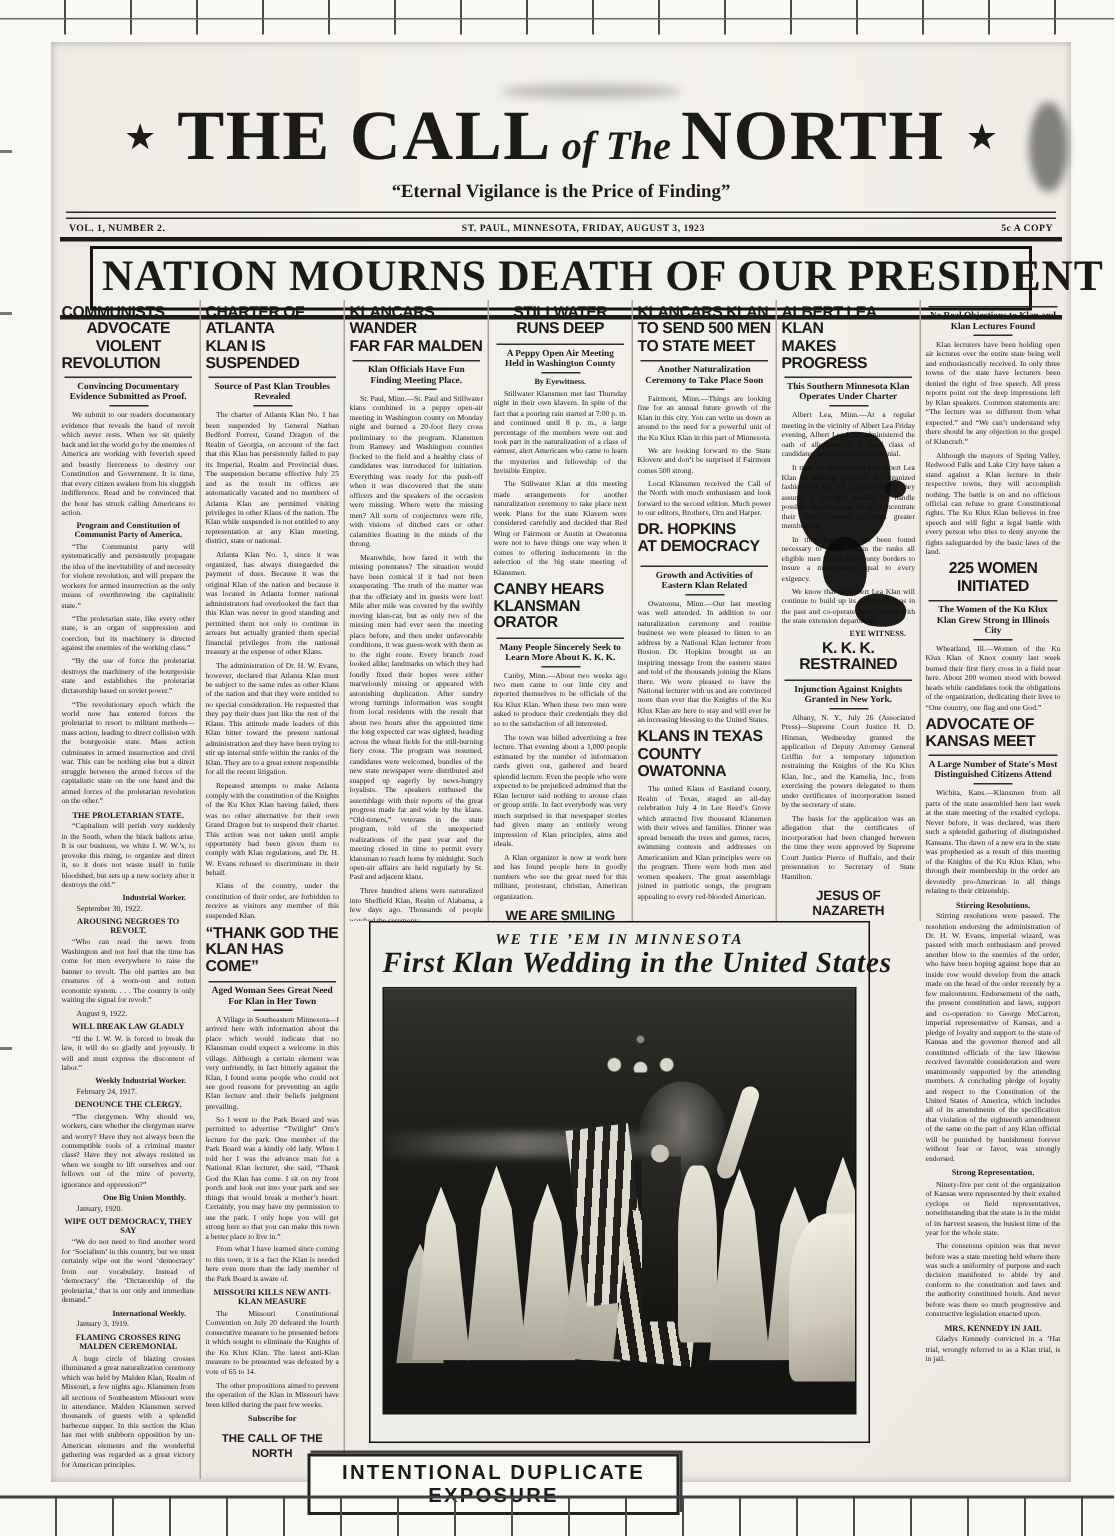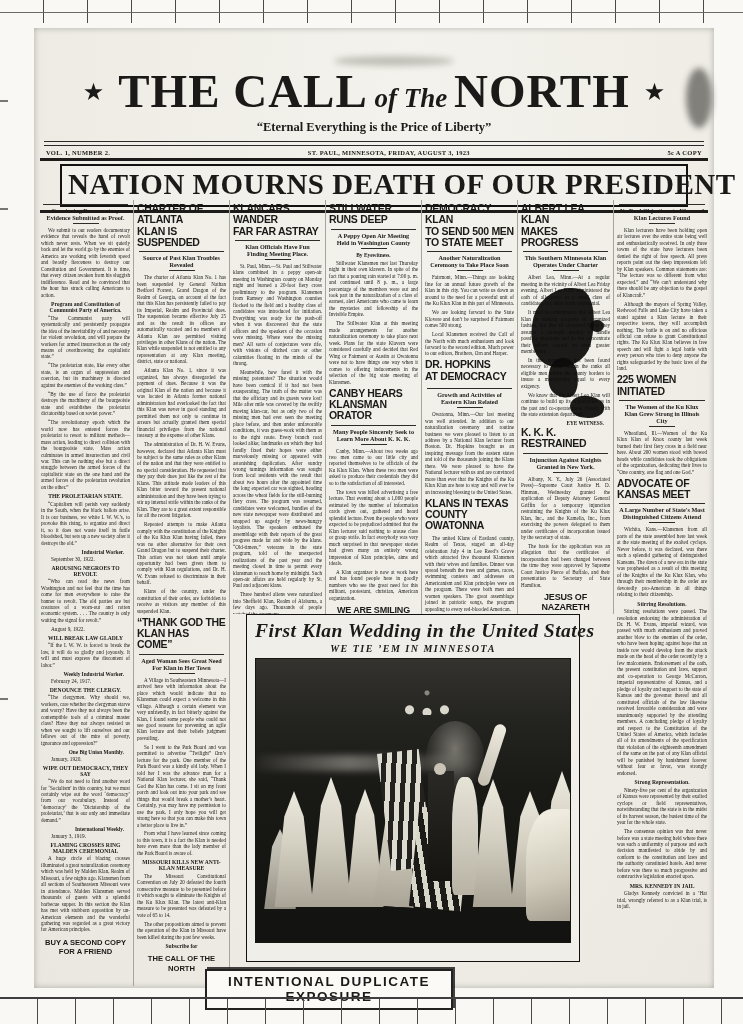--- a/index.html
+++ b/index.html
@@ -48,21 +48,21 @@
   .column{width:96px;box-sizing:border-box;padding:2px 3px 0;border-right:1px solid #a8a49a;
     overflow:hidden;height:786px;}
   .column:last-child{border-right:none;}
   .column.clipped{height:414px;}
 
   .headline{font-family:"Liberation Sans",sans-serif;font-weight:bold;font-size:10.5px;
     line-height:1.08;letter-spacing:-.3px;margin:1px 0 3px;}
   .hl-line{text-align:center;}
   .hl-line:first-child{text-align:left;}
   .hl-line:last-child{text-align:left;}
-  .hl-line:only-child{}
+  .hl-line:only-child{text-align:center;}
   .subhead{font-weight:bold;font-size:6.2px;text-align:center;margin:2px 2px 3px;
     border-top:1px solid #2e2c2a;padding-top:2px;}
   .subhead::after{content:"";display:block;width:26px;height:1px;background:#2e2c2a;margin:2px auto 0;}
   .byline{font-weight:bold;font-size:5.4px;text-align:center;margin:1px 0 2px;}
   .minihead{font-weight:bold;font-size:5.6px;text-align:center;margin:3px 0 1.5px;}
   .midhead{font-family:"Liberation Sans",sans-serif;font-weight:bold;font-size:9px;
     text-align:center;margin:4px 0 3px;letter-spacing:-.2px;}
   .credit{font-weight:bold;font-size:5.3px;text-align:right;padding-right:6px;margin:0 0 1px;}
   .center{font-size:5.3px;text-align:left;text-indent:10px;margin:0 0 2px;}
   .para{font-size:5.1px;line-height:1.27;text-align:justify;text-indent:7px;margin:0 0 2.5px;}
@@ -143,36 +143,41 @@
   <div id="paper">
     <div class="smudge tr"></div>
     <div class="smudge top"></div>
 
     <div id="masthead">
       <div id="title-row">
         <span class="star">★</span>
         <span id="nameplate"><span>THE CALL</span><span class="of"> of The </span><span>NORTH</span></span>
         <span class="star">★</span>
       </div>
-      <div id="tagline">“Eternal Everything is the Price of Liberty”</div>
+      <div id="tagline">“Eternal Vigilance is the Price of Finding”</div>
       <div class="mast-rules"></div>
       <div id="dateline">
         <span>VOL. 1, NUMBER 2.</span>
         <span>ST. PAUL, MINNESOTA, FRIDAY, AUGUST 3, 1923</span>
         <span>5c A COPY</span>
       </div>
       <div class="rule-heavy"></div>
       <div id="banner-box">
         <div id="banner-text">NATION MOURNS DEATH OF OUR PRESIDENT</div>
       </div>
       <div class="rule-heavy"></div>
     </div>
 
     <div id="columns">
         <div class="column">
+          <h2 class="headline" style="margin: 1px 0px 3px;">
+            <div class="hl-line">COMMUNISTS</div>
+            <div class="hl-line">ADVOCATE VIOLENT</div>
+            <div class="hl-line">REVOLUTION</div>
+          </h2>
           <div class="subhead">Convincing Documentary Evidence Submitted as Proof.</div>
           <p class="para">We submit to our readers documentary evidence that reveals the hand of revolt which never rests. When we sit quietly back and let the world go by the enemies of America are working with feverish speed and beastly fierceness to destroy our Constitution and Government. It is time, that every citizen awaken from his sluggish indifference. Read and be convinced that the hour has struck calling Americans to action.</p>
           <div class="minihead">Program and Constitution of Communist Party of America.</div>
           <p class="para">“The Communist party will systematically and persistently propagate the idea of the inevitability of and necessity for violent revolution, and will prepare the workers for armed insurrection as the only means of overthrowing the capitalistic state.”</p>
           <p class="para">“The proletarian state, like every other state, is an organ of suppression and coercion, but its machinery is directed against the enemies of the working class.”</p>
           <p class="para">“By the use of force the proletariat destroys the machinery of the bourgeoisie state and establishes the proletariat dictatorship based on soviet power.”</p>
           <p class="para">“The revolutionary epoch which the world now has entered forces the proletariat to resort to militant methods—mass action, leading to direct collision with the bourgeoisie state. Mass action culminates in armed insurrection and civil war. This can be nothing else but a direct struggle between the armed forces of the capitalistic state on the one hand and the armed forces of the proletarian revolution on the other.”</p>
           <div class="minihead">THE PROLETARIAN STATE.</div>
           <p class="para">“Capitalism will perish very suddenly in the South, when the black ballots arise. It is our business, we white I. W. W.’s, to provoke this rising, to organize and direct it, so it does not waste itself in futile bloodshed, but sets up a new society after it destroys the old.”</p>
           <div class="credit">Industrial Worker.</div>
@@ -217,21 +222,21 @@
           <p class="para">From what I have learned since coming to this town, it is a fact the Klan is needed here even more than the lady member of the Park Board is aware of.</p>
           <div class="minihead">MISSOURI KILLS NEW ANTI-KLAN MEASURE</div>
           <p class="para">The Missouri Constitutional Convention on July 20 defeated the fourth consecutive measure to be presented before it which sought to eliminate the Knights of the Ku Klux Klan. The latest anti-Klan measure to be presented was defeated by a vote of 65 to 14.</p>
           <p class="para">The other propositions aimed to prevent the operation of the Klan in Missouri have been killed during the past few weeks.</p>
           <div class="minihead">Subscribe for</div>
           <div class="cta">THE CALL OF THE NORTH</div>
         </div>
         <div class="column clipped">
           <h2 class="headline" style="margin: 1px 0px 3px;">
             <div class="hl-line">KLANCARS WANDER</div>
-            <div class="hl-line">FAR FAR ASTRAY</div>
+            <div class="hl-line">FAR FAR MALDEN</div>
           </h2>
           <div class="subhead">Klan Officials Have Fun Finding Meeting Place.</div>
           <p class="para">St. Paul, Minn.—St. Paul and Stillwater klans combined in a peppy open-air meeting in Washington county on Monday night and burned a 20-foot fiery cross preliminary to the program. Klansmen from Ramsey and Washington counties flocked to the field and a healthy class of candidates was introduced for initiation. Everything was ready for the push-off when it was discovered that the state officers and the speakers of the occasion were missing. Where were the missing men? All sorts of conjectures were rife, with visions of ditched cars or other calamities floating in the minds of the throng.</p>
           <p class="para">Meanwhile, how fared it with the missing potentates? The situation would have been comical if it had not been exasperating. The truth of the matter was that the officiary and its guests were lost! Mile after mile was covered by the swiftly moving klan-car, but as only two of the missing men had ever seen the meeting place before, and then under unfavorable conditions, it was guess-work with them as to the right route. Every branch road looked alike; landmarks on which they had fondly fixed their hopes were either marvelously missing or appeared with astonishing duplication. After sundry wrong turnings information was sought from local residents with the result that about two hours after the appointed time the long expected car was sighted, heading across the wheat fields for the still-burning fiery cross. The program was resumed, candidates were welcomed, bundles of the new state newspaper were distributed and snapped up eagerly by news-hungry loyalists. The speakers enthused the assemblage with their reports of the great progress made far and wide by the klans. “Old-timers,” veterans in the state program, told of the unexpected realizations of the past year and the meeting closed in time to permit every klansman to reach home by midnight. Such open-air affairs are held regularly by St. Paul and adjacent klans.</p>
           <p class="para">Three hundred aliens were naturalized into Sheffield Klan, Realm of Alabama, a few days ago. Thousands of people watched the ceremony.</p>
         </div>
         <div class="column clipped">
           <h2 class="headline" style="margin: 1px 0px 3px;">
             <div class="hl-line">STILLWATER RUNS DEEP</div>
           </h2>
@@ -244,21 +249,21 @@
             <div class="hl-line">KLANSMAN ORATOR</div>
           </h2>
           <div class="subhead">Many People Sincerely Seek to Learn More About K. K. K.</div>
           <p class="para">Canby, Minn.—About two weeks ago two men came to our little city and reported themselves to be officials of the Ku Klux Klan. When these two men were asked to produce their credentials they did so to the satisfaction of all interested.</p>
           <p class="para">The town was billed advertising a free lecture. That evening about a 1,000 people estimated by the number of information cards given out, gathered and heard splendid lecture. Even the people who were expected to be prejudiced admitted that the Klan lecturer said nothing to arouse class or group strife. In fact everybody was very much surprised in that newspaper stories had given many an entirely wrong impression of Klan principles, aims and ideals.</p>
           <p class="para">A Klan organizer is now at work here and has found people here in goodly numbers who see the great need for this militant, protestant, christian, American organization.</p>
           <div class="midhead">WE ARE SMILING</div>
         </div>
         <div class="column clipped">
           <h2 class="headline" style="margin: 1px 0px 3px;">
-            <div class="hl-line">DEMOCRACY KLAN</div>
+            <div class="hl-line">KLANCARS KLAN</div>
             <div class="hl-line">TO SEND 500 MEN</div>
             <div class="hl-line">TO STATE MEET</div>
           </h2>
           <div class="subhead">Another Naturalization Ceremony to Take Place Soon</div>
           <p class="para">Fairmont, Minn.—Things are looking fine for an annual future growth of the Klan in this city. You can write us down as around to the need for a powerful unit of the Ku Klux Klan in this part of Minnesota.</p>
           <p class="para">We are looking forward to the State Klovere and don’t be surprised if Fairmont comes 500 strong.</p>
           <p class="para">Local Klansmen received the Call of the North with much enthusiasm and look forward to the second edition. Much power to our editors, Brothers, Orn and Harper.</p>
           <h2 class="headline" style="margin: 1px 0px 6px;">
             <div class="hl-line">DR. HOPKINS</div>
             <div class="hl-line">AT DEMOCRACY</div>
@@ -314,22 +319,22 @@
           <p class="para">Gladys Kennedy convicted in a ’Hat trial, wrongly referred to as a Klan trial, is in jail.</p>
         </div>
       </div>
 
     <div class="blot b1" style="position:absolute;top:258px;"></div>
     <div class="blot b2" style="position:absolute;top:330px;"></div>
     <div class="blot b3" style="position:absolute;top:368px;"></div>
     <div class="blot b4" style="position:absolute;top:292px;"></div>
 
     <div id="photo-box" style="top:586px;">
+      <div id="photo-subtitle">WE TIE ’EM IN MINNESOTA</div>
       <div id="photo-title">First Klan Wedding in the United States</div>
-      <div id="photo-subtitle">WE TIE ’EM IN MINNESOTA</div>
       <div id="photo">
         <div class="ph streak"></div>
         <div class="ph chand"></div>
         <div class="ph arch"></div>
         <div class="ph hood h5"></div>
         <div class="ph hood h1"></div>
         <div class="ph hood h2"></div>
         <div class="ph hood h3"></div>
         <div class="ph hood h4"></div>
         <div class="ph flag"></div>

